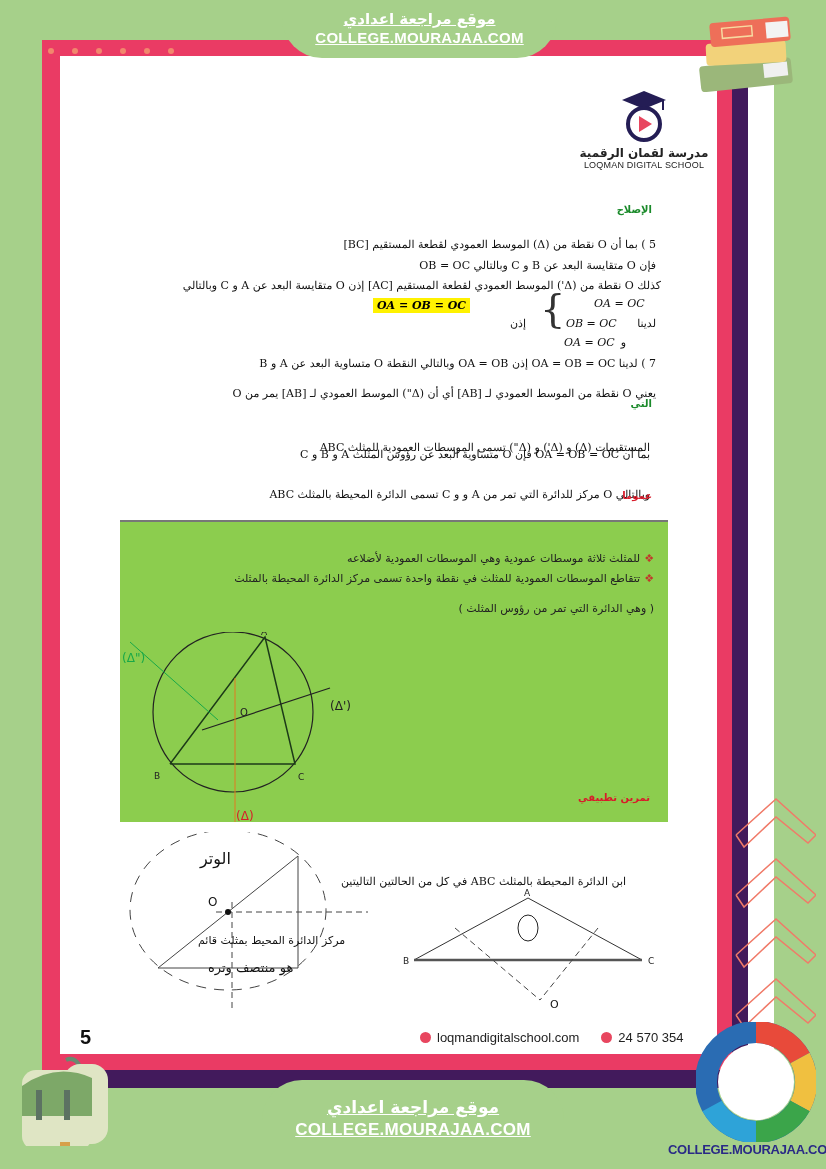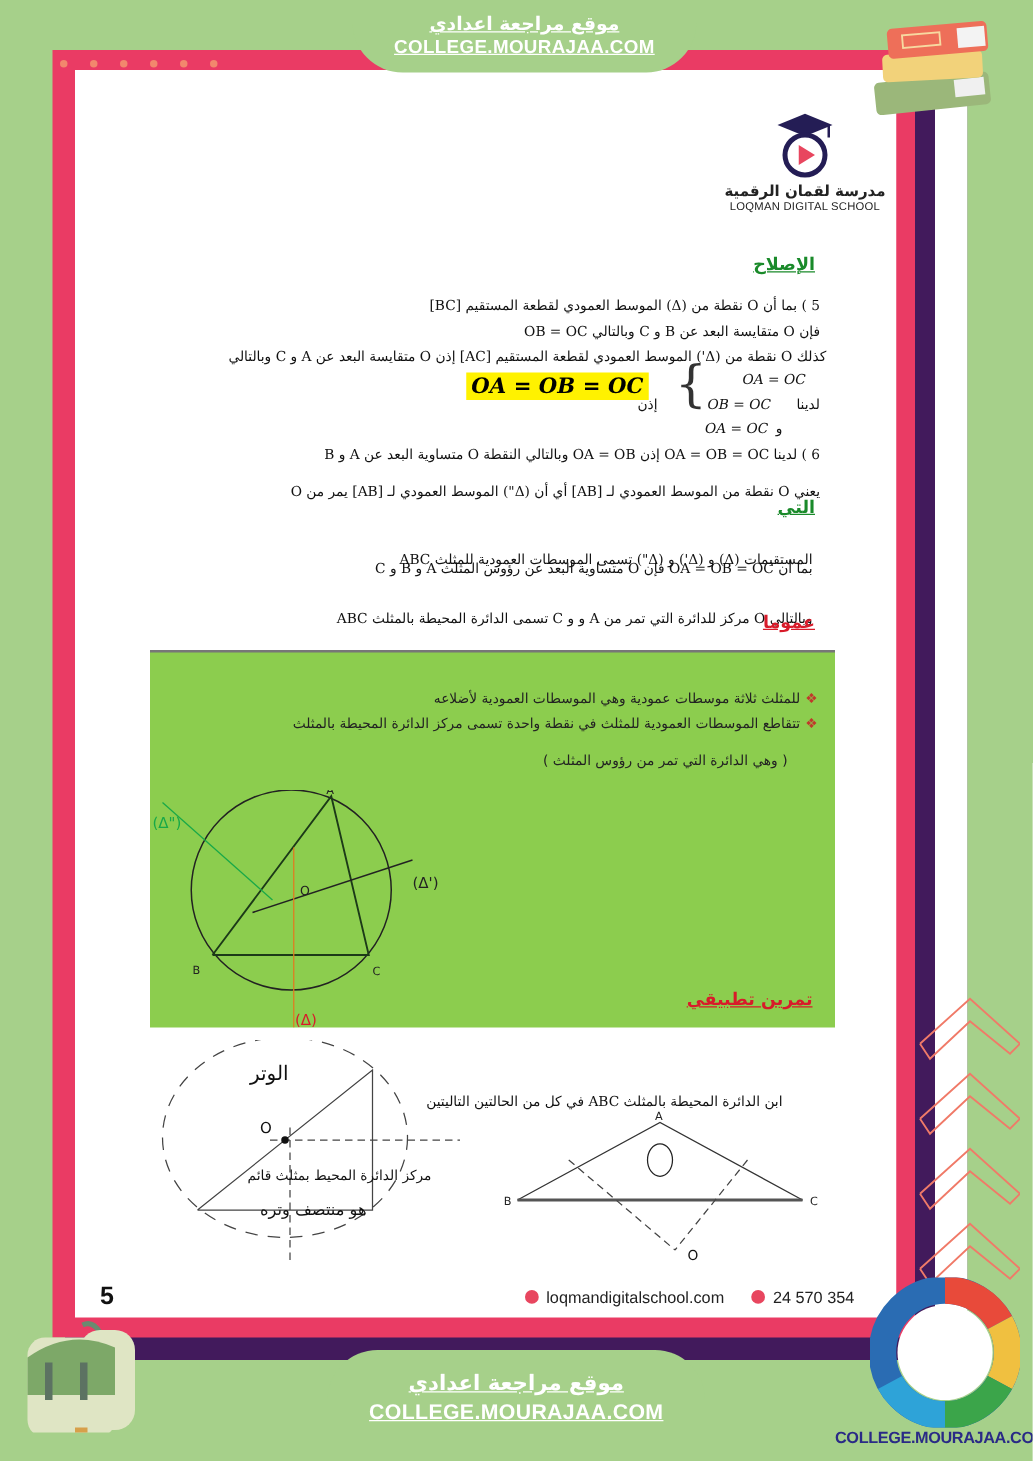--- a/index.html
+++ b/index.html
@@ -26,25 +26,25 @@
   .bottom-banner .banner-en { font-size: 17px; line-height: 24px; }
 
   
   .logo { position: absolute; left: 574px; top: 88px; width: 140px; text-align: center; }
   .logo svg { display: block; margin: 0 auto; }
   .logo-ar { font-size: 12px; font-weight: bold; color: #222; margin-top: 2px; direction: rtl; }
   .logo-en { font-family: "Liberation Sans", sans-serif; font-size: 9px; color: #222; letter-spacing: 0.2px; }
 
   
   .txt { position: absolute; font-family: "DejaVu Serif", serif; font-size: 11px; color: #111; direction: rtl; white-space: nowrap; margin-top: 16px; }
-  .heading { position: absolute; font-size: 14px; font-weight: bold; text-decoration: underline; direction: rtl; }
+  .heading { position: absolute; font-size: 10px; font-weight: bold; direction: rtl; }
   .h-green { color: #1a8a2a; }
   .h-red { color: #d81b2a; }
   .math { font-family: "DejaVu Serif", serif; font-style: italic; }
-  .highlight { position: absolute; left: 373px; top: 298px; background: #fff200; padding: 1px 4px; font-family: "DejaVu Serif", serif; font-style: italic; font-size: 17px; font-weight: bold; }
+  .highlight { position: absolute; left: 373px; top: 298px; background: #fff200; padding: 1px 4px; font-family: "DejaVu Serif", serif; font-style: italic; font-size: 11px; font-weight: bold; }
   .brace { position: absolute; left: 540px; top: 288px; font-size: 40px; line-height: 40px; color: #333; font-family: "DejaVu Serif", serif; }
 
   
   .green-box { position: absolute; left: 120px; top: 520px; width: 548px; height: 302px; background: #8ccd4e; border-top: 2px solid #777; }
   .gtxt { position: absolute; right: 14px; font-size: 11px; color: #222; direction: rtl; white-space: nowrap; }
   .bullet { color: #c0392b; margin-left: 4px; }
 
   
   .page-num { position: absolute; left: 80px; top: 1026px; font-family: "Liberation Sans", sans-serif; font-weight: bold; font-size: 20px; color: #111; }
   .footer-contact { position: absolute; left: 420px; top: 1030px; font-family: "Liberation Sans", sans-serif; font-size: 13px; color: #222; display: flex; align-items: center; gap: 6px; }
@@ -103,33 +103,33 @@
 
 <div class="txt math" style="left:594px;top:281px">OA = OC</div>
 <div class="txt" style="right:170px;top:301px">لدينا</div>
 <div class="txt math" style="left:566px;top:301px">OB = OC</div>
 <div class="txt" style="right:200px;top:320px">و</div>
 <div class="txt math" style="left:564px;top:320px">OA = OC</div>
 <div class="brace">{</div>
 <div class="txt" style="left:510px;top:301px">إذن</div>
 <div class="highlight">OA = OB = OC</div>
 
-<div class="txt" style="right:170px;top:341px">6 ) لدينا OA = OB = OC إذن OA = OB وبالتالي النقطة O متساوية البعد عن A و B</div>
+<div class="txt" style="right:170px;top:341px">7 ) لدينا OA = OB = OC إذن OA = OB وبالتالي النقطة O متساوية البعد عن A و B</div>
 <div class="txt" style="right:170px;top:371px">يعني O نقطة من الموسط العمودي لـ [AB] أي أن (Δ") الموسط العمودي لـ [AB] يمر من O</div>
 
 <div class="heading h-green" style="right:174px;top:398px">التي</div>
 <div class="txt" style="right:176px;top:425px">المستقيمات (Δ) و (Δ') و (Δ") تسمى الموسطات العمودية للمثلث ABC</div>
 <div class="txt" style="right:176px;top:432px">بما أن OA = OB = OC فإن O متساوية البعد عن رؤوس المثلث A و B و C</div>
 <div class="txt" style="right:176px;top:472px">وبالتالي O مركز للدائرة التي تمر من A و و C تسمى الدائرة المحيطة بالمثلث ABC</div>
 <div class="heading h-red" style="right:174px;top:490px">عموما</div>
 
 <div class="green-box">
   <div class="gtxt" style="top:30px"><span class="bullet">❖</span><span>للمثلث ثلاثة موسطات عمودية وهي الموسطات العمودية لأضلاعه</span></div>
   <div class="gtxt" style="top:50px"><span class="bullet">❖</span><span>تتقاطع الموسطات العمودية للمثلث في نقطة واحدة تسمى مركز الدائرة المحيطة بالمثلث</span></div>
-  <div class="gtxt" style="top:80px;right:38px">( وهي الدائرة التي تمر من رؤوس المثلث )</div>
+  <div class="gtxt" style="top:80px;right:14px">( وهي الدائرة التي تمر من رؤوس المثلث )</div>
 
   <svg style="position:absolute;left:0;top:110px" width="300" height="190" viewBox="0 0 300 190">
     <circle cx="113" cy="80" r="80" fill="none" stroke="#222" stroke-width="1.2"></circle>
     <polyline points="50,132 145,5 175,132 50,132" fill="none" stroke="#1c3a18" stroke-width="1.5"></polyline>
     <line x1="10" y1="10" x2="98" y2="88" stroke="#18a848" stroke-width="1"></line>
     <line x1="82" y1="98" x2="210" y2="56" stroke="#222" stroke-width="1.2"></line>
     <line x1="115" y1="46" x2="115" y2="190" stroke="#e07a20" stroke-width="1"></line>
     <text x="2" y="30" font-size="12" fill="#18a848">(Δ")</text>
     <text x="210" y="78" font-size="12" fill="#222">(Δ')</text>
     <text x="116" y="188" font-size="12" fill="#d81b2a">(Δ)</text>

